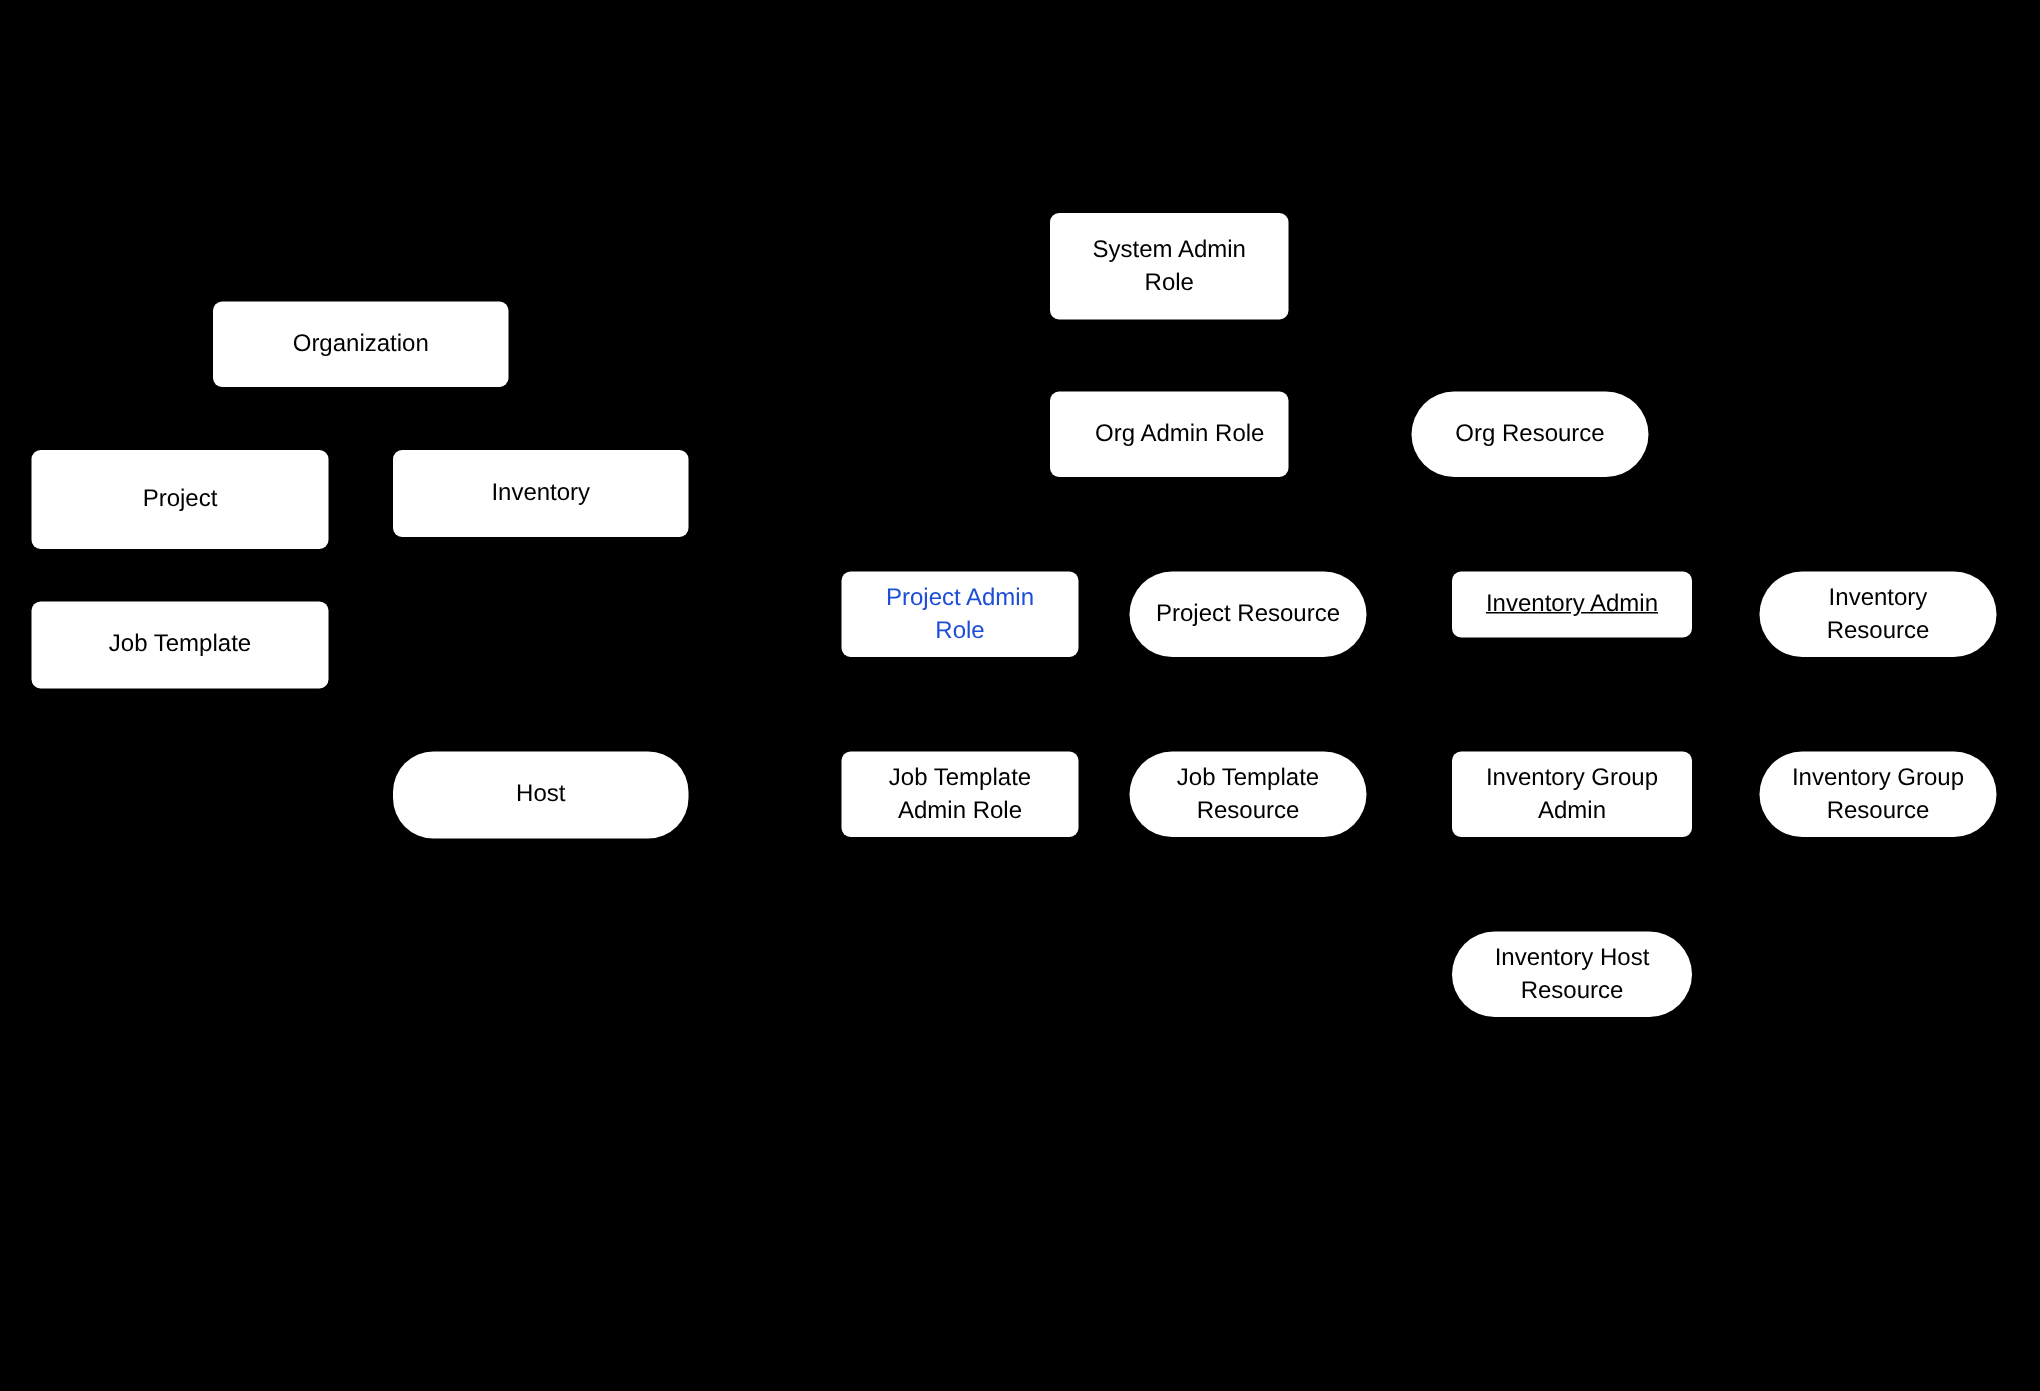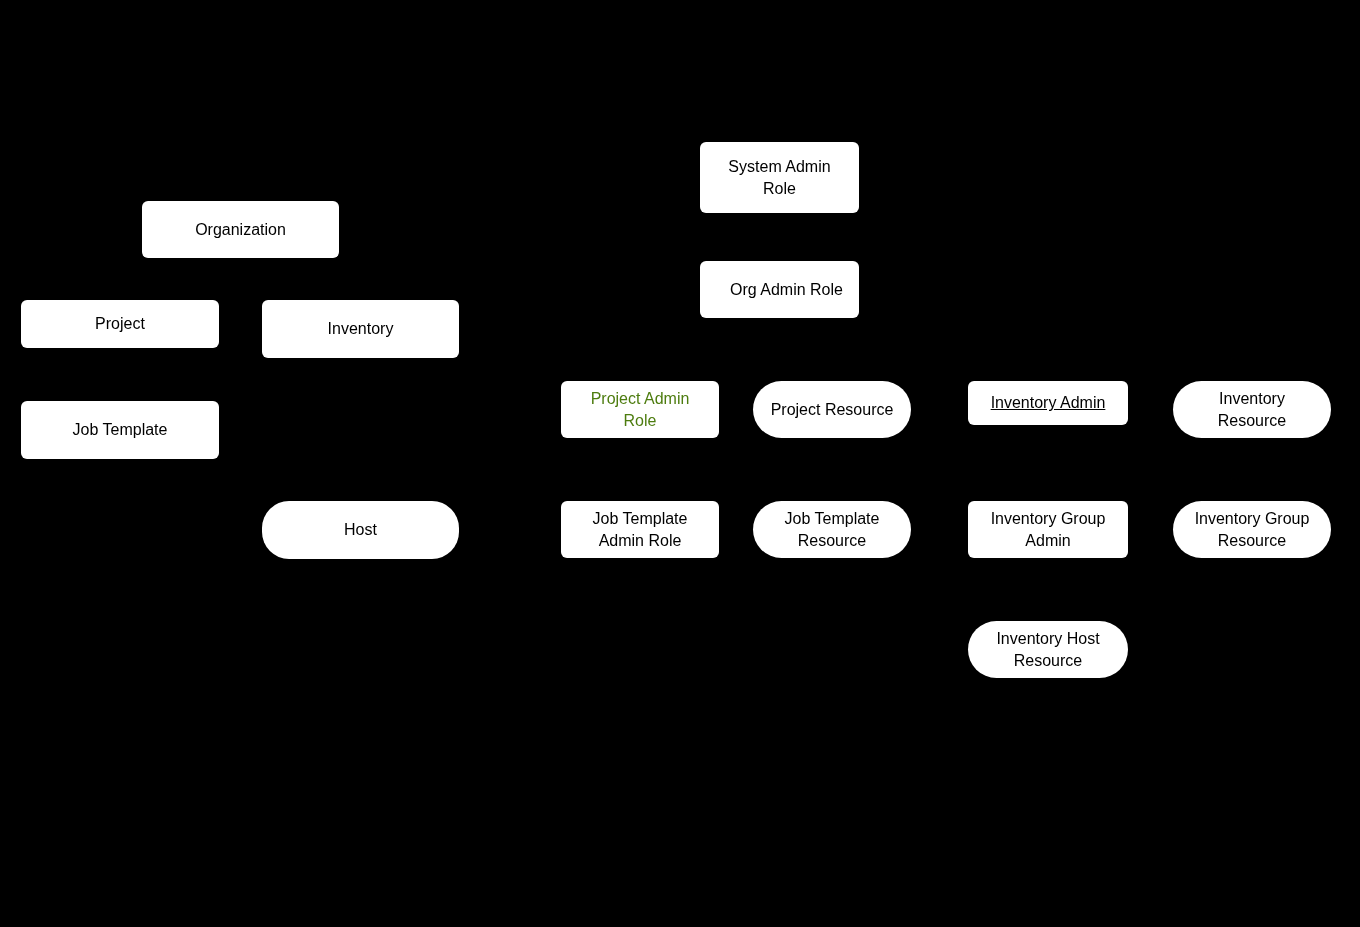--- a/index.html
+++ b/index.html
@@ -38,21 +38,21 @@
 </style>
 </head>
 <body>
 
 <div class="canvas" style="background: rgb(0, 0, 0);">
 
   <div class="node rect" style="left: 142px; top: 201px; width: 197px; height: 57px; background: rgb(255, 255, 255); color: rgb(0, 0, 0);">
     <span class="node-label">Organization</span>
   </div>
 
-  <div class="node rect" style="left: 21px; top: 300px; width: 198px; height: 48px; background: rgb(255, 255, 255); color: rgb(0, 0, 0);">
+  <div class="node rect" style="left: 21px; top: 300px; width: 198px; height: 66px; background: rgb(255, 255, 255); color: rgb(0, 0, 0);">
     <span class="node-label">Project</span>
   </div>
 
   <div class="node rect" style="left: 262px; top: 300px; width: 197px; height: 58px; background: rgb(255, 255, 255); color: rgb(0, 0, 0);">
     <span class="node-label">Inventory</span>
   </div>
 
   <div class="node rect" style="left: 21px; top: 401px; width: 198px; height: 58px; background: rgb(255, 255, 255); color: rgb(0, 0, 0);">
     <span class="node-label">Job Template</span>
   </div>
@@ -64,22 +64,25 @@
 
   <div class="node rect" style="left: 700px; top: 142px; width: 159px; height: 71px; background: rgb(255, 255, 255); color: rgb(0, 0, 0);">
     <span class="node-label">System Admin
 Role</span>
   </div>
 
   <div class="node rect" style="left: 700px; top: 261px; width: 159px; height: 57px; background: rgb(255, 255, 255); color: rgb(0, 0, 0); padding-left: 14px;">
     <span class="node-label">Org Admin Role</span>
   </div>
 
+  <div class="node pill" style="left: 941px; top: 261px; width: 158px; height: 57px; background: rgb(255, 255, 255); color: rgb(0, 0, 0);">
+    <span class="node-label">Org Resource</span>
+  </div>
 
-  <div class="node rect" style="left: 561px; top: 381px; width: 158px; height: 57px; background: rgb(255, 255, 255); color: #4d7c0f;">
+  <div class="node rect" style="left: 561px; top: 381px; width: 158px; height: 57px; background: rgb(255, 255, 255); color: #1d4ed8;">
     <span class="node-label">Project Admin
 Role</span>
   </div>
 
   <div class="node pill" style="left: 753px; top: 381px; width: 158px; height: 57px; background: rgb(255, 255, 255); color: rgb(0, 0, 0);">
     <span class="node-label">Project Resource</span>
   </div>
 
   <div class="node rect" style="left: 968px; top: 381px; width: 160px; height: 44px; background: rgb(255, 255, 255); color: rgb(0, 0, 0); text-decoration: underline;">
     <span class="node-label">Inventory Admin</span>

